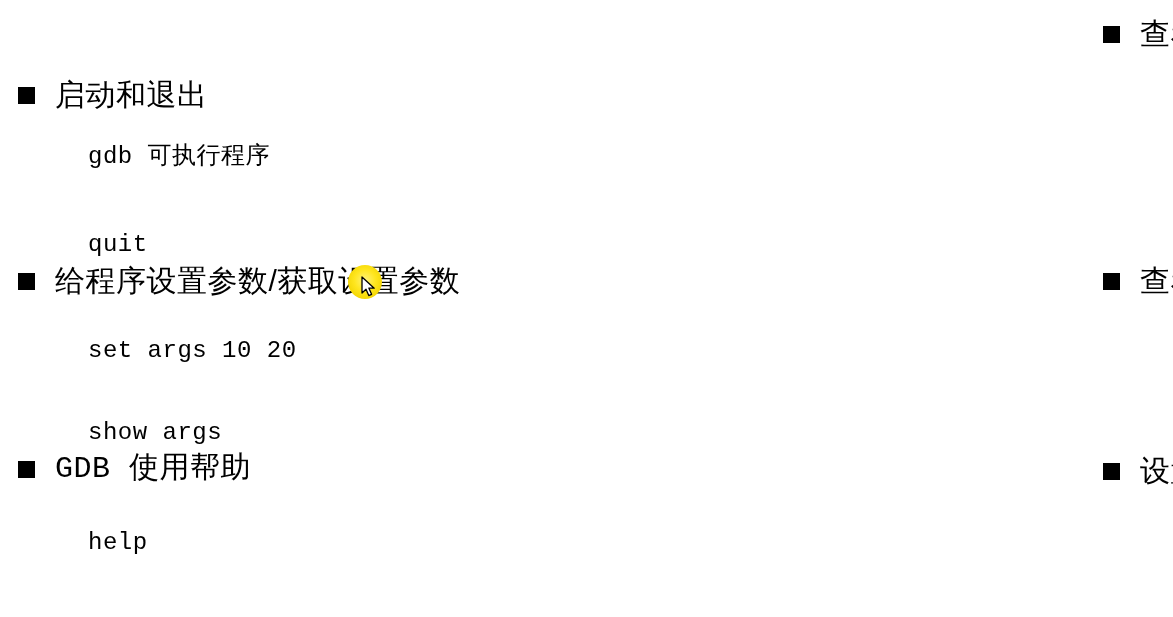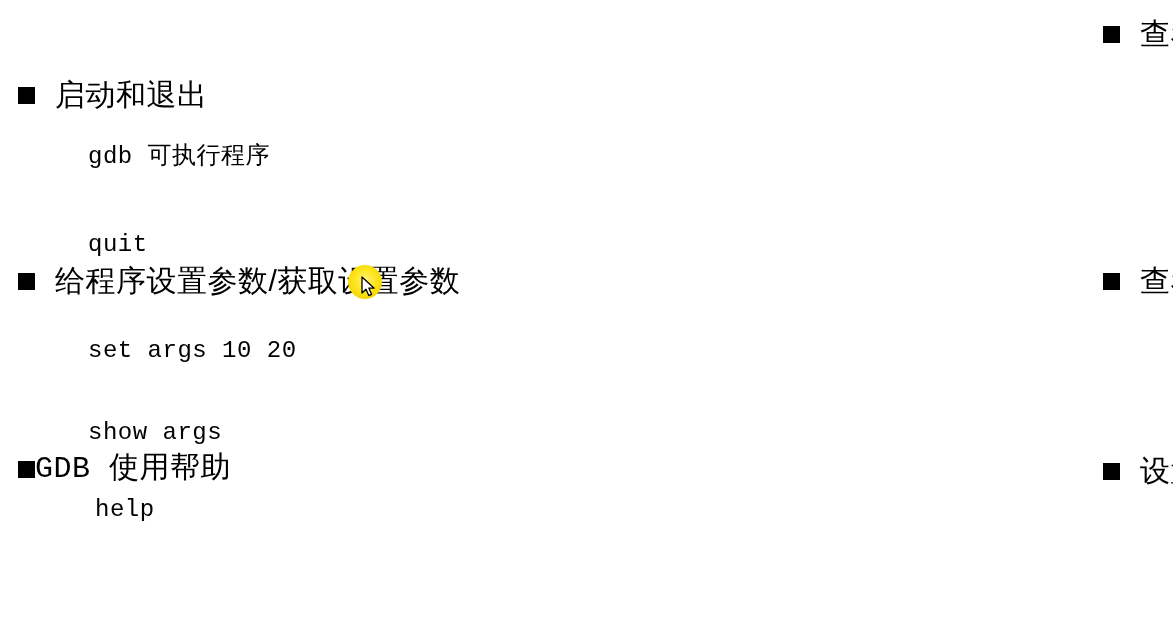--- a/index.html
+++ b/index.html
@@ -116,23 +116,23 @@
     </div>
     <div class="row L-sub" style="top:331px;margin-top:8px;">
       <span class="lvl2-text">set args 10 20</span>
     </div>
     <div class="row L-sub" style="top:383px;margin-top:38px;">
       <span class="lvl2-text">show args</span>
     </div>
 
     <div class="row lvl1 L-b1" style="top:454px;">
       <span class="bullet"></span>
-      <span class="lvl1-text mono-lead" style="">GDB 使用帮助</span>
+      <span class="lvl1-text mono-lead" style="margin-left:20px;">GDB 使用帮助</span>
     </div>
-    <div class="row L-sub" style="top:498px;margin-left:7px;">
+    <div class="row L-sub" style="top:531px;">
       <span class="lvl2-text">help</span>
     </div>
   </div>
 
   <div class="col col-right">
 
     <div class="row lvl1 R-b1" style="top:19px;">
       <span class="bullet"></span>
       <span class="lvl1-text" style="margin-left:20px;">查看当前文件代码</span>
     </div>

